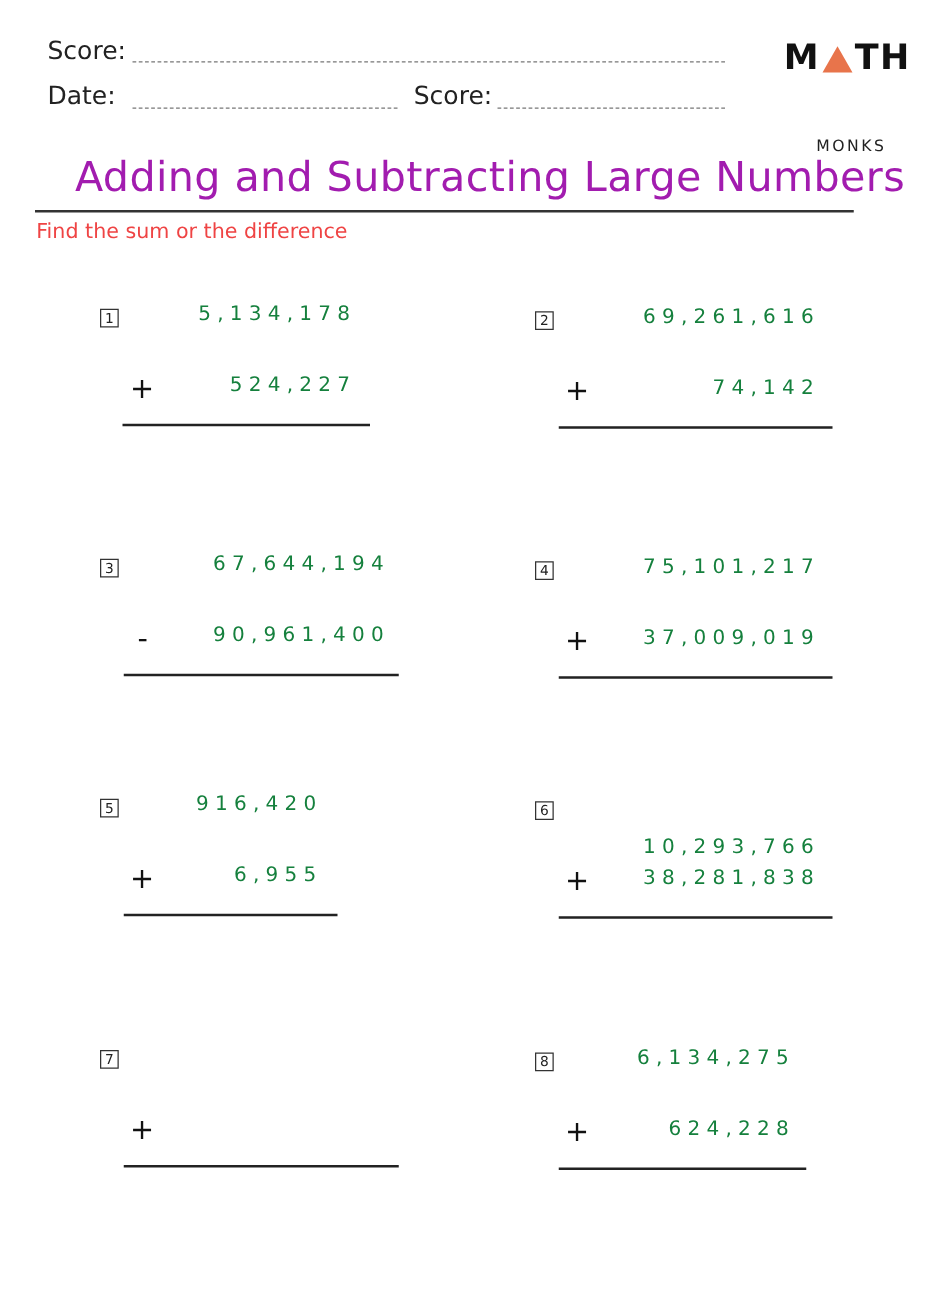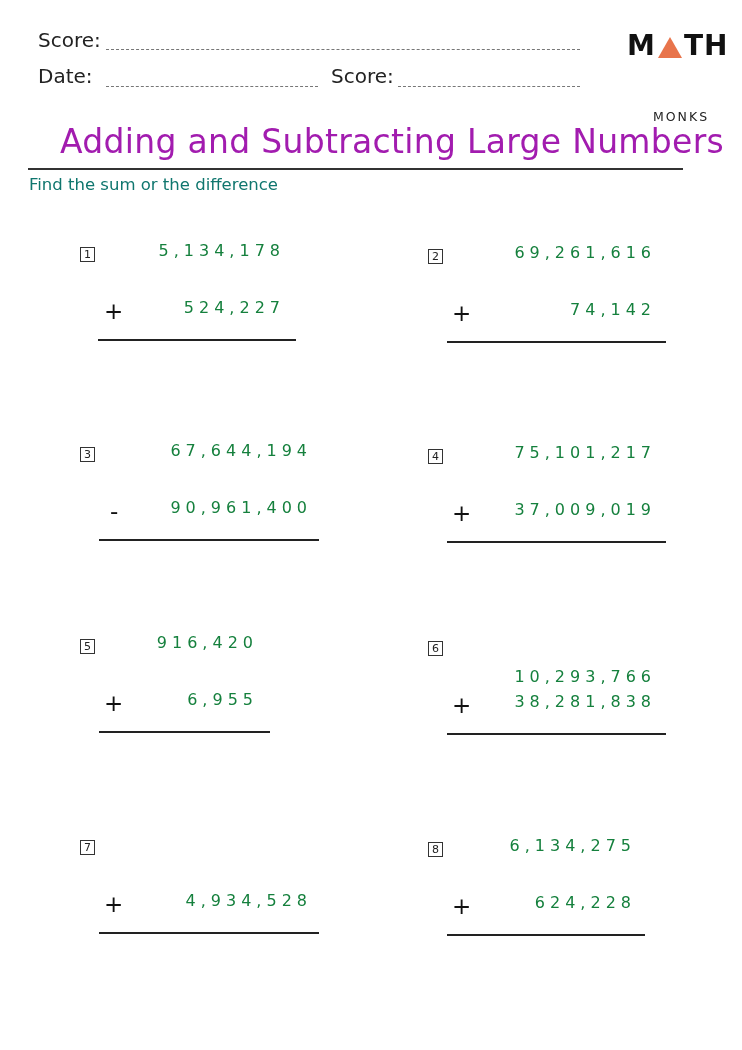--- a/index.html
+++ b/index.html
@@ -3,21 +3,21 @@
 <meta charset="utf-8">
 <style>
   html, body { margin:0; padding:0; background:#ffffff; }
   body { width:742px; height:1050px; position:relative; overflow:hidden;
          font-family:"DejaVu Sans", sans-serif; color:#1a1a1a; }
   .abs { position:absolute; }
   .label { font-size:20px; color:#222; }
   .dotline { border-bottom:1.5px dashed #777; height:0; }
   .title { left:28px; top:122px; font-size:33px; letter-spacing:0.3px; color:#a21caf; white-space:nowrap;margin-left:32px; }
   .title-rule { left:28px; top:168px; width:655px; height:1.5px; background:#333; }
-  .subtitle { left:29px; top:175px; font-size:16.5px; color:#0f766e; }
+  .subtitle { left:29px; top:175px; font-size:16.5px; color:#ef4444; }
   .logo-math { left:627px; top:32px; font-size:28px; font-weight:bold; letter-spacing:1px; color:#111; display:flex; align-items:flex-end; line-height:1; }
   .logo-tri { width:0; height:0; border-left:12px solid transparent; border-right:12px solid transparent; border-bottom:21px solid #e8744b; margin:0 2px 2px 2px; }
   .logo-monks { left:653px; top:61px; font-size:12.5px; letter-spacing:2px; color:#222;margin-top:48px; }
   .prob { position:absolute; width:240px; height:110px; }
   .num-box { position:absolute; left:0; top:6px; width:13px; height:13px; border:1px solid #333; font-size:11px; line-height:13px; text-align:center; color:#222; }
   .top-num, .bot-num { position:absolute; right:0; font-size:16px; letter-spacing:5px; color:#15803d; white-space:nowrap; }
   .top-num { top:0; }
   .bot-num { top:57px; }
   .op { position:absolute; top:57px; font-size:23px; color:#111; }
   .rule { position:absolute; top:98px; height:1.8px; background:#222; }
@@ -89,21 +89,20 @@
   <div class="num-box">6</div>
   <div class="top-num" style="right:10px;margin-top:32px;">10,293,766</div>
   <div class="op" style="left:24px;">+</div>
   <div class="bot-num" style="right:10px;">38,281,838</div>
   <div class="rule" style="left:19px;width:219px;"></div>
 </div>
 
 <div class="prob" style="left:80px;top:834px;width:240px;">
   <div class="num-box">7</div>
   <div class="op" style="left:24px;">+</div>
-  <div class="bot-num" style="right:8px;">4,934,528</div>
   <div class="rule" style="left:19px;width:220px;"></div>
 </div>
 
 <div class="prob" style="left:428px;top:836px;width:218px;">
   <div class="num-box">8</div>
   <div class="top-num" style="right:10px;">6,134,275</div>
   <div class="op" style="left:24px;">+</div>
   <div class="bot-num" style="right:10px;">624,228</div>
   <div class="rule" style="left:19px;width:198px;"></div>
 </div>

